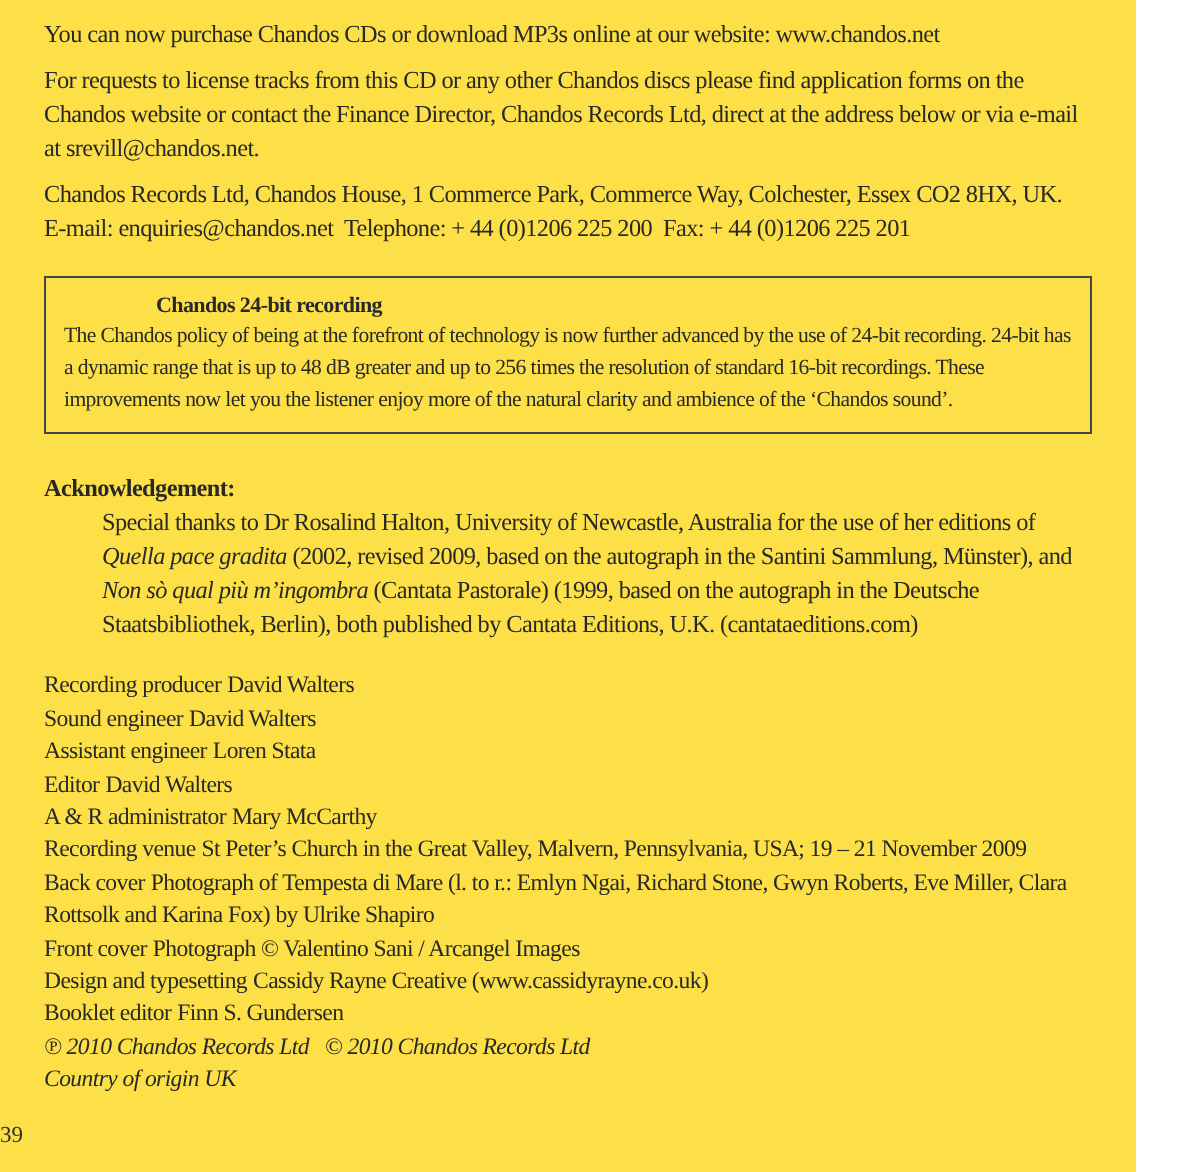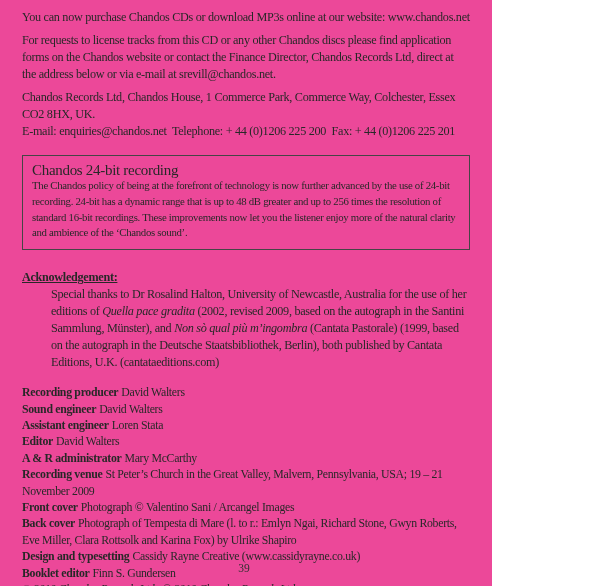--- a/index.html
+++ b/index.html
@@ -4,82 +4,82 @@
 <style>
   html, body { margin: 0; padding: 0; }
   body {
     width: 600px; height: 586px;
     background: #ffffff;
     font-family: "Liberation Serif", "DejaVu Serif", serif;
     color: #282828;
   }
   .page {
     position: relative;
-    width: 492px; height: 586px;
+    width: 568px; height: 586px;
     overflow: hidden;
-    background: #ec4899;
+    background: #fde047;
   }
   .content {
     padding: 9px 22px 0 22px;
     letter-spacing: -0.3px;
   }
   .intro {
     margin: 0 0 6px 0;
     font-size: 12.2px;
     line-height: 17px;
   }
   .intro:last-of-type { margin-bottom: 4px; }
   .prewrap { white-space: pre-wrap; }
 
   .infobox {
     margin: 15px 0 0 0;
     border: 1px solid #454545;
     padding: 6px 9px 8px 9px;
   }
   .infobox-title {
-    font-weight: normal;
-    font-size: 15px;
+    font-weight: bold;
+    font-size: 11px;
     line-height: 16px;
+    margin-left: 46px;
   }
   .infobox-body {
     font-size: 10.8px;
     line-height: 15.8px;
   }
 
   .ack { margin-top: 19px; }
   .ack-heading {
     font-weight: bold;
     font-size: 12.2px;
     line-height: 17px;
-    text-decoration: underline;
   }
   .ack-text {
     font-size: 12.2px;
     line-height: 17px;
     margin-left: 29px;
   }
 
   .credits { margin-top: 13px; }
   .credit-row {
     font-size: 11.8px;
     line-height: 16.4px;
   }
-  .credit-label { font-weight: bold; margin-right: 3px; }
+  .credit-label { font-weight: normal; margin-right: 3px; }
 
   .copyright {
     font-size: 11.8px;
     line-height: 16.4px;
     font-style: italic;
   }
 
   .page-number {
     position: absolute;
     left: 0; right: 4px;
     bottom: 12px;
-    text-align: center;
+    text-align: left;
     font-size: 11.5px;
     color: #303030;
   }
 </style>
 </head>
 <body>
 
 <div class="page">
   <div class="content">
 
@@ -99,22 +99,22 @@
       <div class="ack-text"><span>Special thanks to Dr Rosalind Halton, University of Newcastle, Australia for the use of her editions of </span><i>Quella pace gradita</i><span> (2002, revised 2009, based on the autograph in the Santini Sammlung, Münster), and </span><i>Non sò qual più m’ingombra</i><span> (Cantata Pastorale) (1999, based on the autograph in the Deutsche Staatsbibliothek, Berlin), both published by Cantata Editions, U.K. (cantataeditions.com)</span></div>
     </div>
 
     <div class="credits">
       <div class="credit-row"><span class="credit-label">Recording producer</span><span>David Walters</span></div>
       <div class="credit-row"><span class="credit-label">Sound engineer</span><span>David Walters</span></div>
       <div class="credit-row"><span class="credit-label">Assistant engineer</span><span>Loren Stata</span></div>
       <div class="credit-row"><span class="credit-label">Editor</span><span>David Walters</span></div>
       <div class="credit-row"><span class="credit-label">A &amp; R administrator</span><span>Mary McCarthy</span></div>
       <div class="credit-row"><span class="credit-label">Recording venue</span><span>St Peter’s Church in the Great Valley, Malvern, Pennsylvania, USA; 19 – 21 November 2009</span></div>
+      <div class="credit-row"><span class="credit-label">Back cover</span><span>Photograph of Tempesta di Mare (l. to r.: Emlyn Ngai, Richard Stone, Gwyn Roberts, Eve Miller, Clara Rottsolk and Karina Fox) by Ulrike Shapiro</span></div>
       <div class="credit-row"><span class="credit-label">Front cover</span><span>Photograph © Valentino Sani / Arcangel Images</span></div>
-      <div class="credit-row"><span class="credit-label">Back cover</span><span>Photograph of Tempesta di Mare (l. to r.: Emlyn Ngai, Richard Stone, Gwyn Roberts, Eve Miller, Clara Rottsolk and Karina Fox) by Ulrike Shapiro</span></div>
       <div class="credit-row"><span class="credit-label">Design and typesetting</span><span>Cassidy Rayne Creative (www.cassidyrayne.co.uk)</span></div>
       <div class="credit-row"><span class="credit-label">Booklet editor</span><span>Finn S. Gundersen</span></div>
     </div>
 
     <div class="copyright">
       <div class="prewrap">℗ 2010 Chandos Records Ltd   © 2010 Chandos Records Ltd</div>
       <div>Country of origin UK</div>
     </div>
 
   </div>

